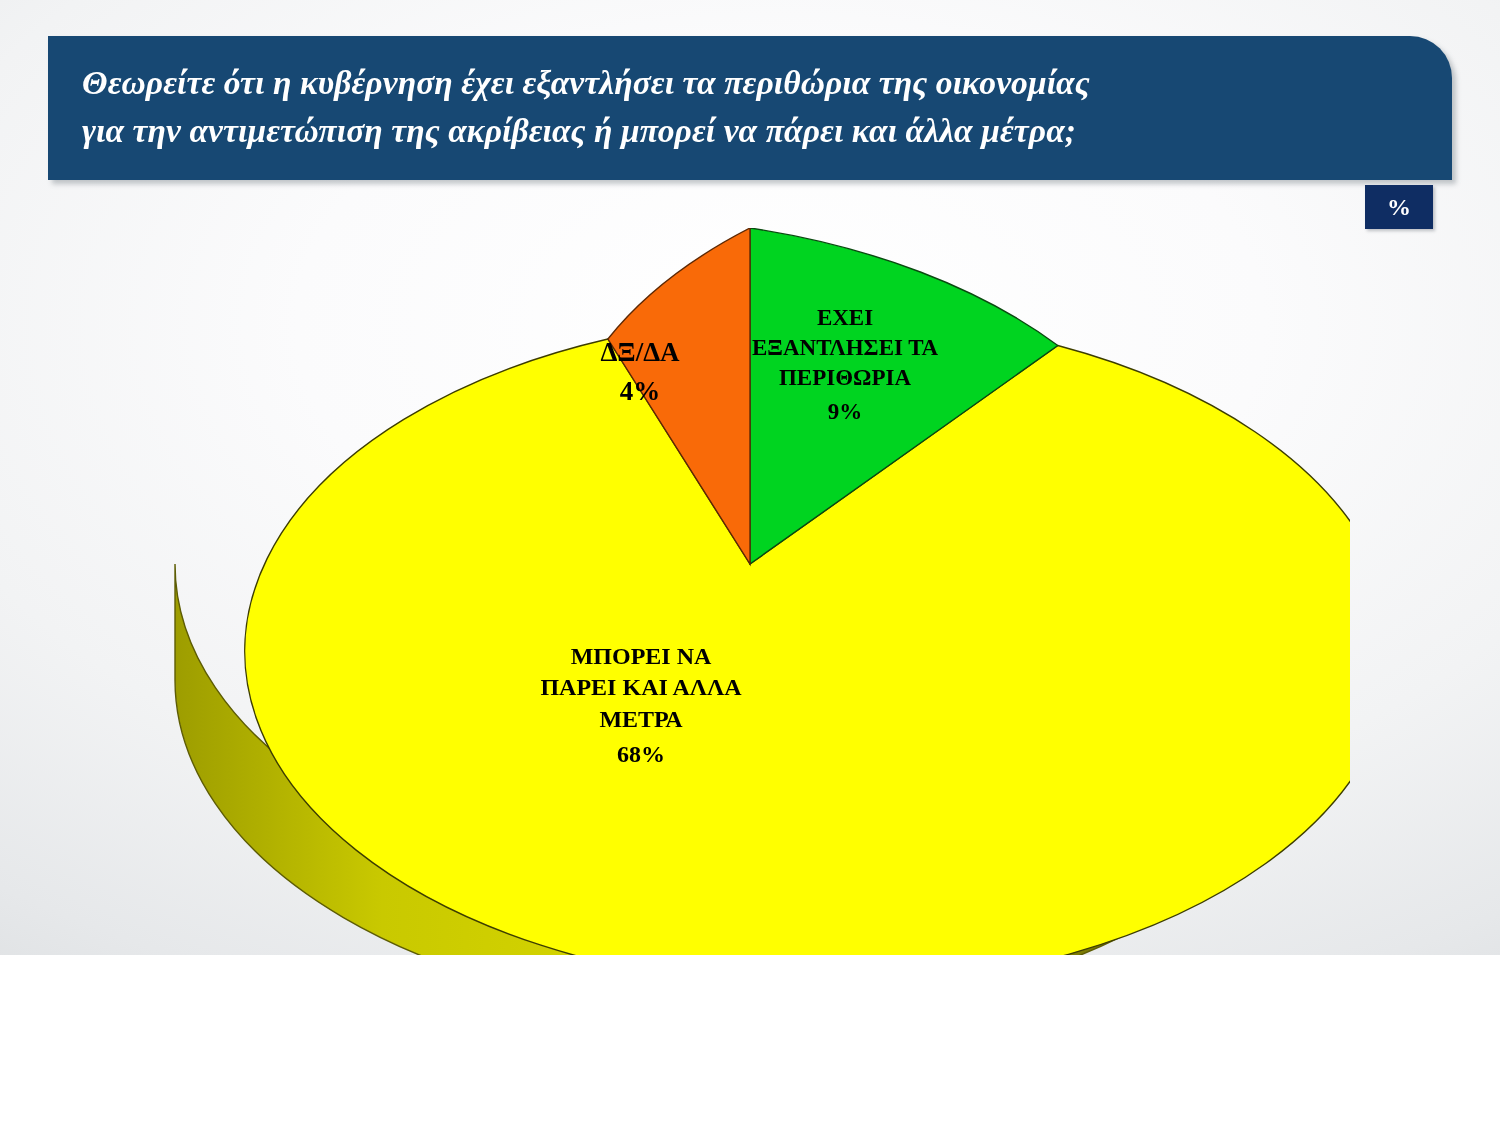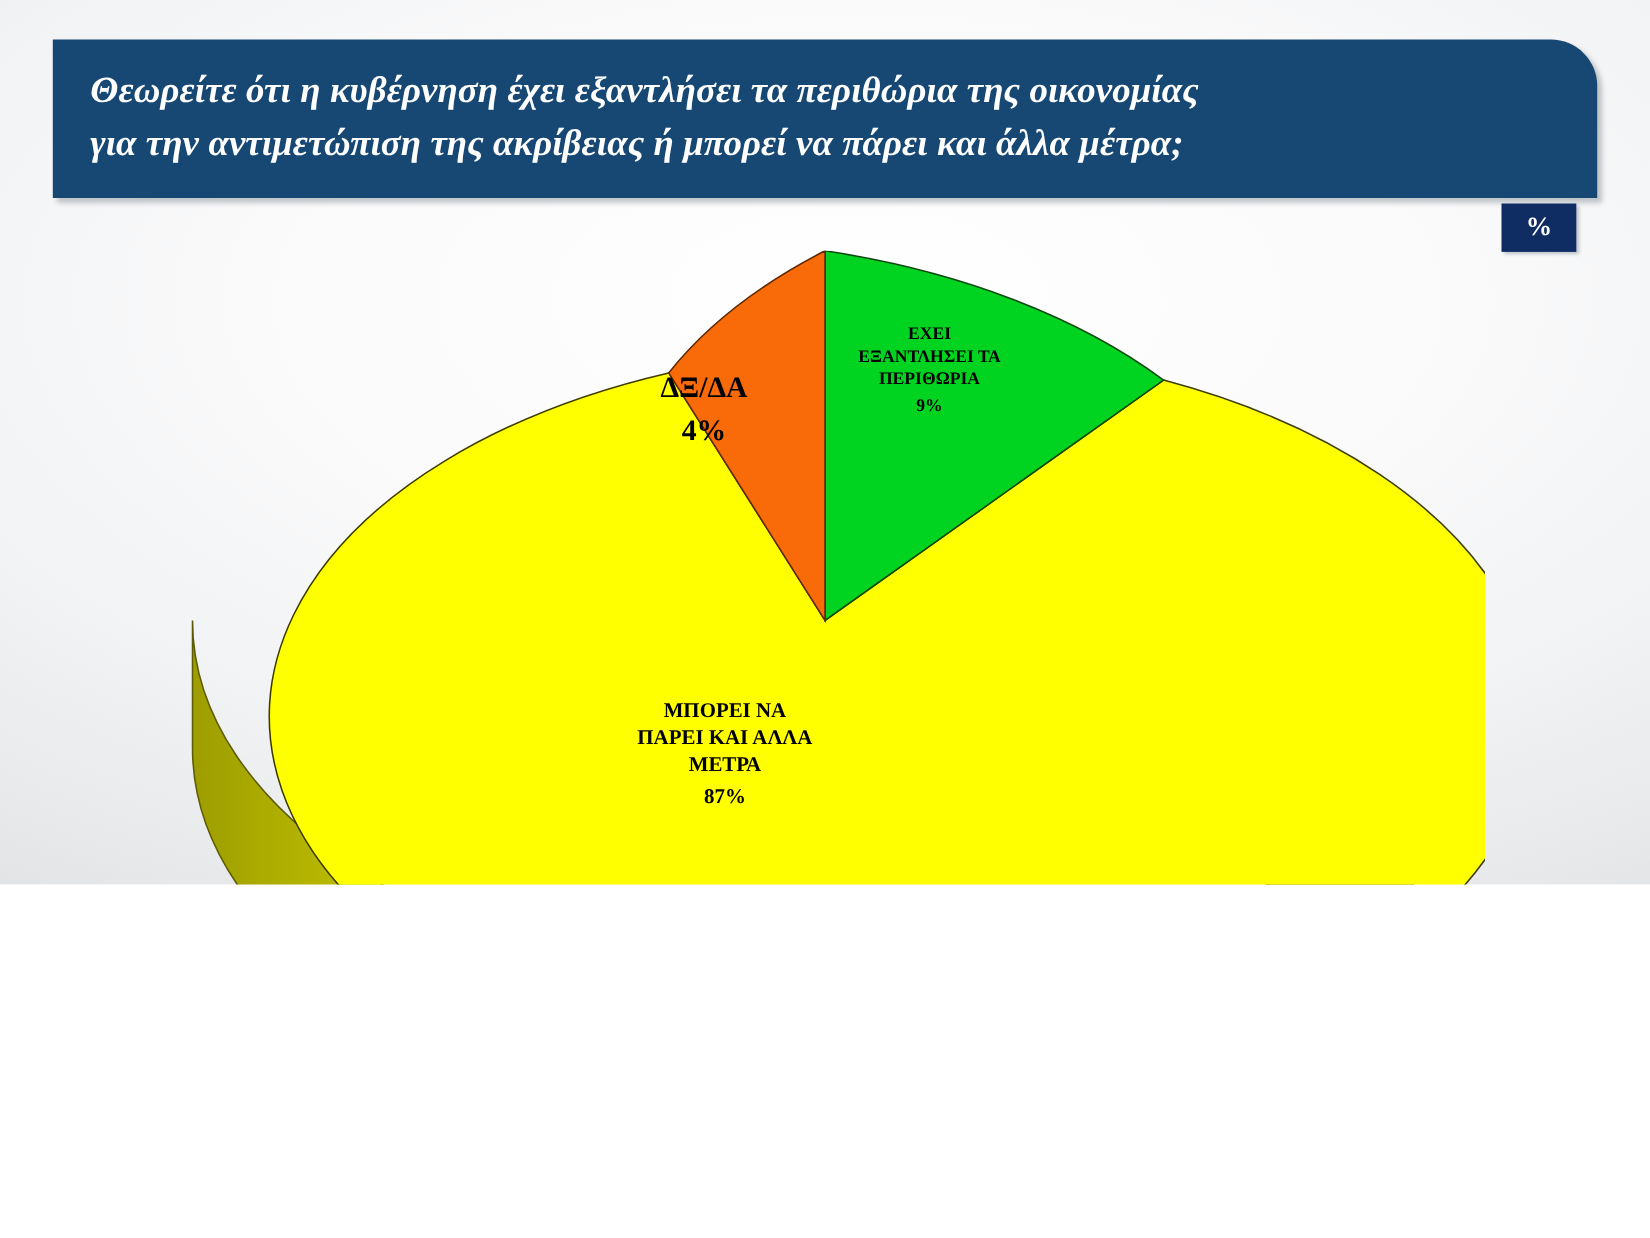--- a/index.html
+++ b/index.html
@@ -11,21 +11,21 @@
   }
 
   body {
     font-family: "Liberation Serif", "DejaVu Serif", serif;
     background: #ffffff;
   }
 
   #slide {
     position: relative;
     width: 1500px;
-    height: 804px;
+    height: 955px;
     background:
       radial-gradient(ellipse 115% 105% at 52% 34%,
         #ffffff 0%,
         #fbfbfc 28%,
         #f2f3f4 52%,
         #e6e8ea 72%,
         #d8dbdd 88%,
         #cfd2d5 100%);
     overflow: hidden;
     padding-left: 11px;
@@ -93,23 +93,23 @@
   .slice-label {
     position: absolute;
     text-align: center;
     color: #000000;
     font-weight: bold;
     line-height: 1.30;
     white-space: pre-line;
     pointer-events: none;
   }
 
-  #label-green  { left: 542px; top: 45px;  width: 306px; font-size: 16px; }
+  #label-green  { left: 542px; top: 45px;  width: 306px; font-size: 23px; }
   #label-orange { left: 400px; top: 72px;  width: 180px; font-size: 27px; }
-  #label-yellow { left: 330px; top: 382px; width: 358px; font-size: 19px; }
+  #label-yellow { left: 312px; top: 382px; width: 358px; font-size: 24px; }
 
   .slice-pct { display: block; margin-top: 4px; }
 
   
   #footer-bar {
     position: absolute;
     left: 0;
     bottom: 0;
     width: 1500px;
     height: 128px;
@@ -173,21 +173,21 @@
 
     <div id="label-orange" class="slice-label">
       <span>ΔΞ/ΔΑ</span>
       <span class="slice-pct">4%</span>
     </div>
 
     <div id="label-yellow" class="slice-label">
       <span>ΜΠΟΡΕΙ ΝΑ
 ΠΑΡΕΙ ΚΑΙ ΑΛΛΑ
 ΜΕΤΡΑ</span>
-      <span class="slice-pct">87%</span>
+      <span class="slice-pct">68%</span>
     </div>
   </div>
 
   <div id="footer-bar">
 
     
     
     
     
 

